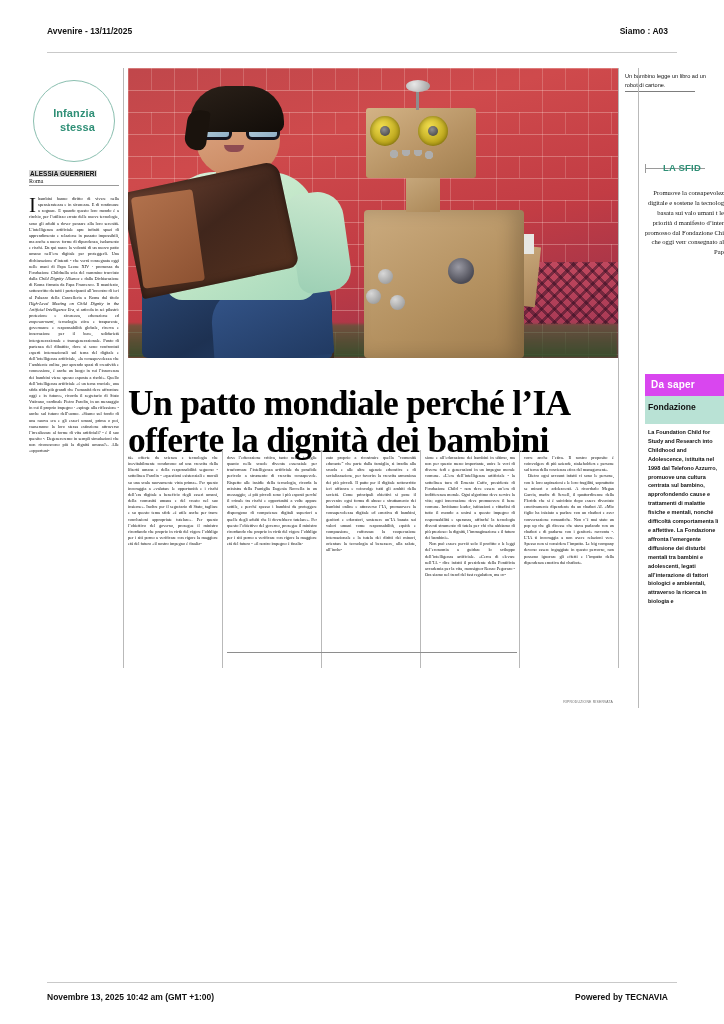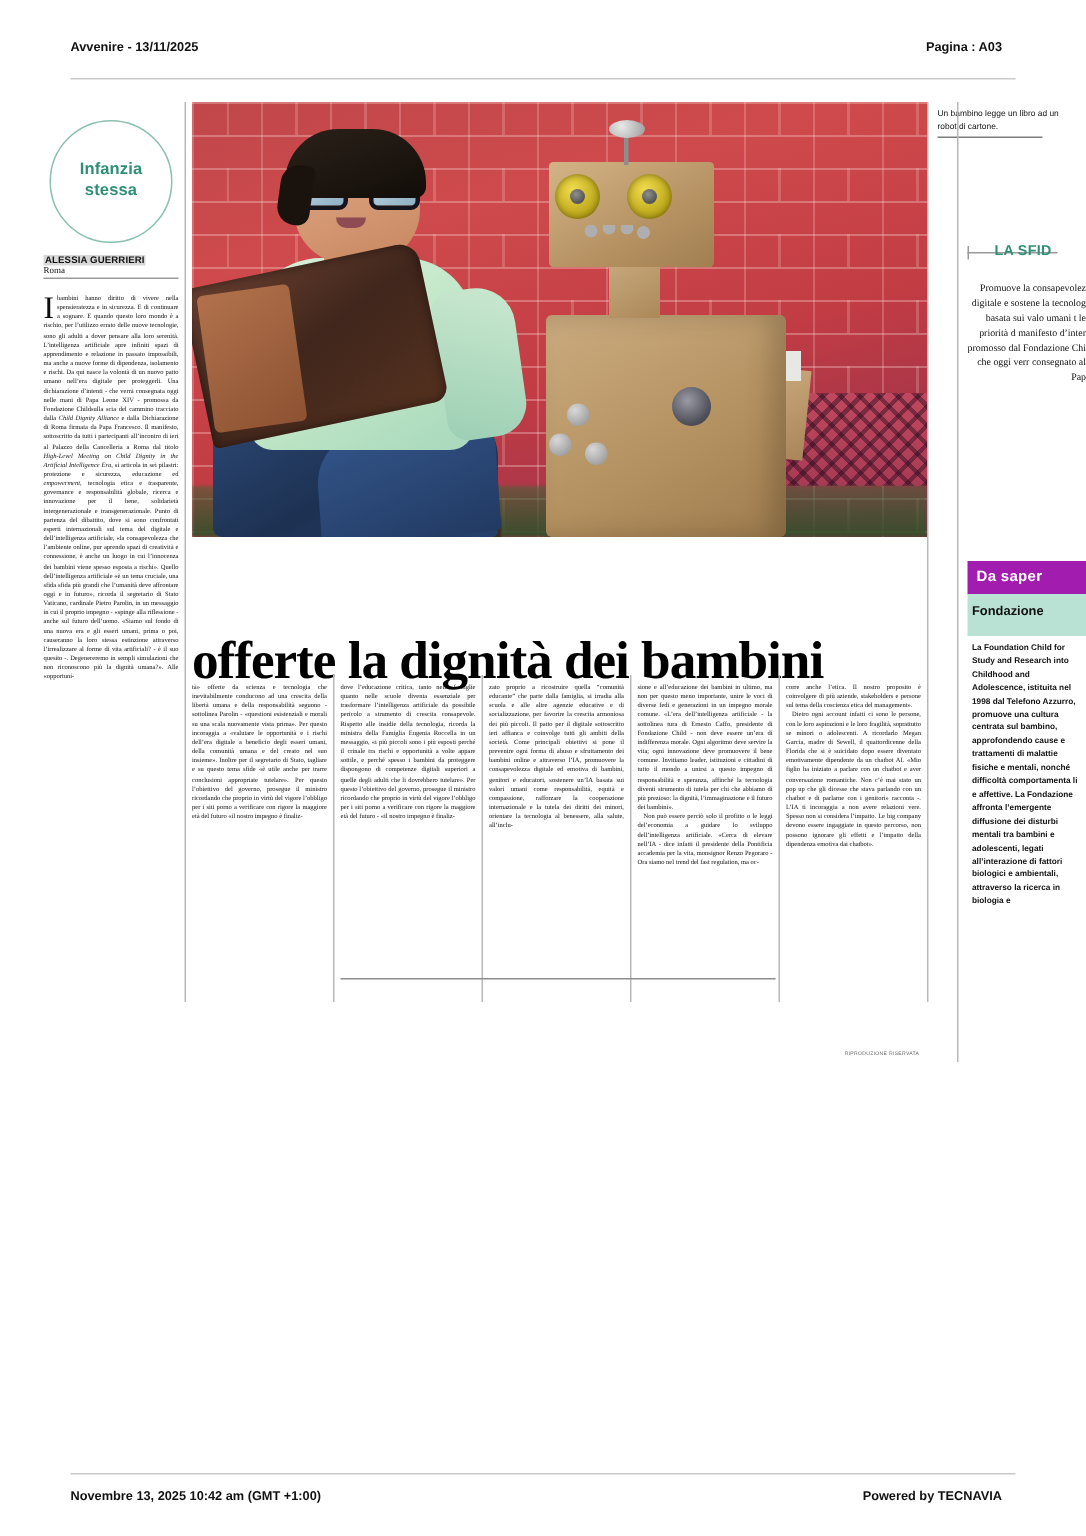--- a/index.html
+++ b/index.html
@@ -47,20 +47,21 @@
     border: 1.2px solid #8bbfb0;
     border-radius: 50%;
     display: flex; align-items: center; justify-content: center;
     text-align: center;
   }
   #kicker span {
     font-family: "Liberation Sans", sans-serif;
     font-weight: bold; font-size: 11px;
     color: #2f8f76; line-height: 1.25;
     letter-spacing: .1px;
+    text-align: right;
   }
 
   
   #byline {
     position: absolute; left: 29px; top: 170px; width: 90px;
   }
   #byline .name {
     font-family: "Liberation Sans", sans-serif;
     font-size: 6.4px; font-weight: bold; color: #111;
     letter-spacing: .1px; white-space: nowrap;
@@ -343,21 +344,21 @@
   #rail-blurb {
     position: absolute; left: 645px; top: 188px; width: 79px;
     font-family: "Liberation Serif", serif;
     font-size: 6.6px; line-height: 1.5;
     text-align: right; color: #111;
   }
 
   #dasapere-box {
     position: absolute; left: 645px; top: 374px;
     width: 79px; height: 22px;
-    background: #a21caf;
+    background: #d946ef;
   }
   #dasapere-box span {
     position: absolute; left: 6px; top: 5px;
     font-family: "Liberation Sans", sans-serif;
     font-weight: bold; font-size: 10px; color: #ffffff;
     letter-spacing: .2px; white-space: nowrap;
   }
   #dasapere-tint {
     position: absolute; left: 645px; top: 396px; width: 79px; height: 28px;
     background: #b9e2d5;
@@ -375,21 +376,21 @@
     font-weight: bold;
   }
 </style>
 </head>
 <body>
 
 <div id="page">
 
   <div id="topbar" class="chrome">
     <div class="left">Avvenire - 13/11/2025</div>
-    <div class="right">Pagina : A03</div>
+    <div class="right">Siamo : A03</div>
   </div>
   <div class="rule" id="rule-top"></div>
 
   <div id="kicker">
     <span>
       <span>Infanzia</span><br>
       <span>stessa</span>
     </span>
   </div>
 
@@ -444,21 +445,21 @@
       <div class="r-antb"></div>
     </div>
   </div>
 
   <div id="caption">
     <div>Un bambino legge un libro ad un robot di cartone.</div>
     <div class="cr"></div>
   </div>
 
   <h1 id="headline">
-    <br>
+    <span>Un patto mondiale perché l’IA</span><br>
     <span>offerte la dignità dei bambini</span>
   </h1>
 
   <div class="vline" id="v1"></div>
   <div class="vline" id="v2"></div>
   <div class="vline" id="v3"></div>
   <div class="vline" id="v4"></div>
   <div class="vline" id="v5"></div>
   <div class="vline" id="v6"></div>
   <div class="vline" id="v7"></div>

